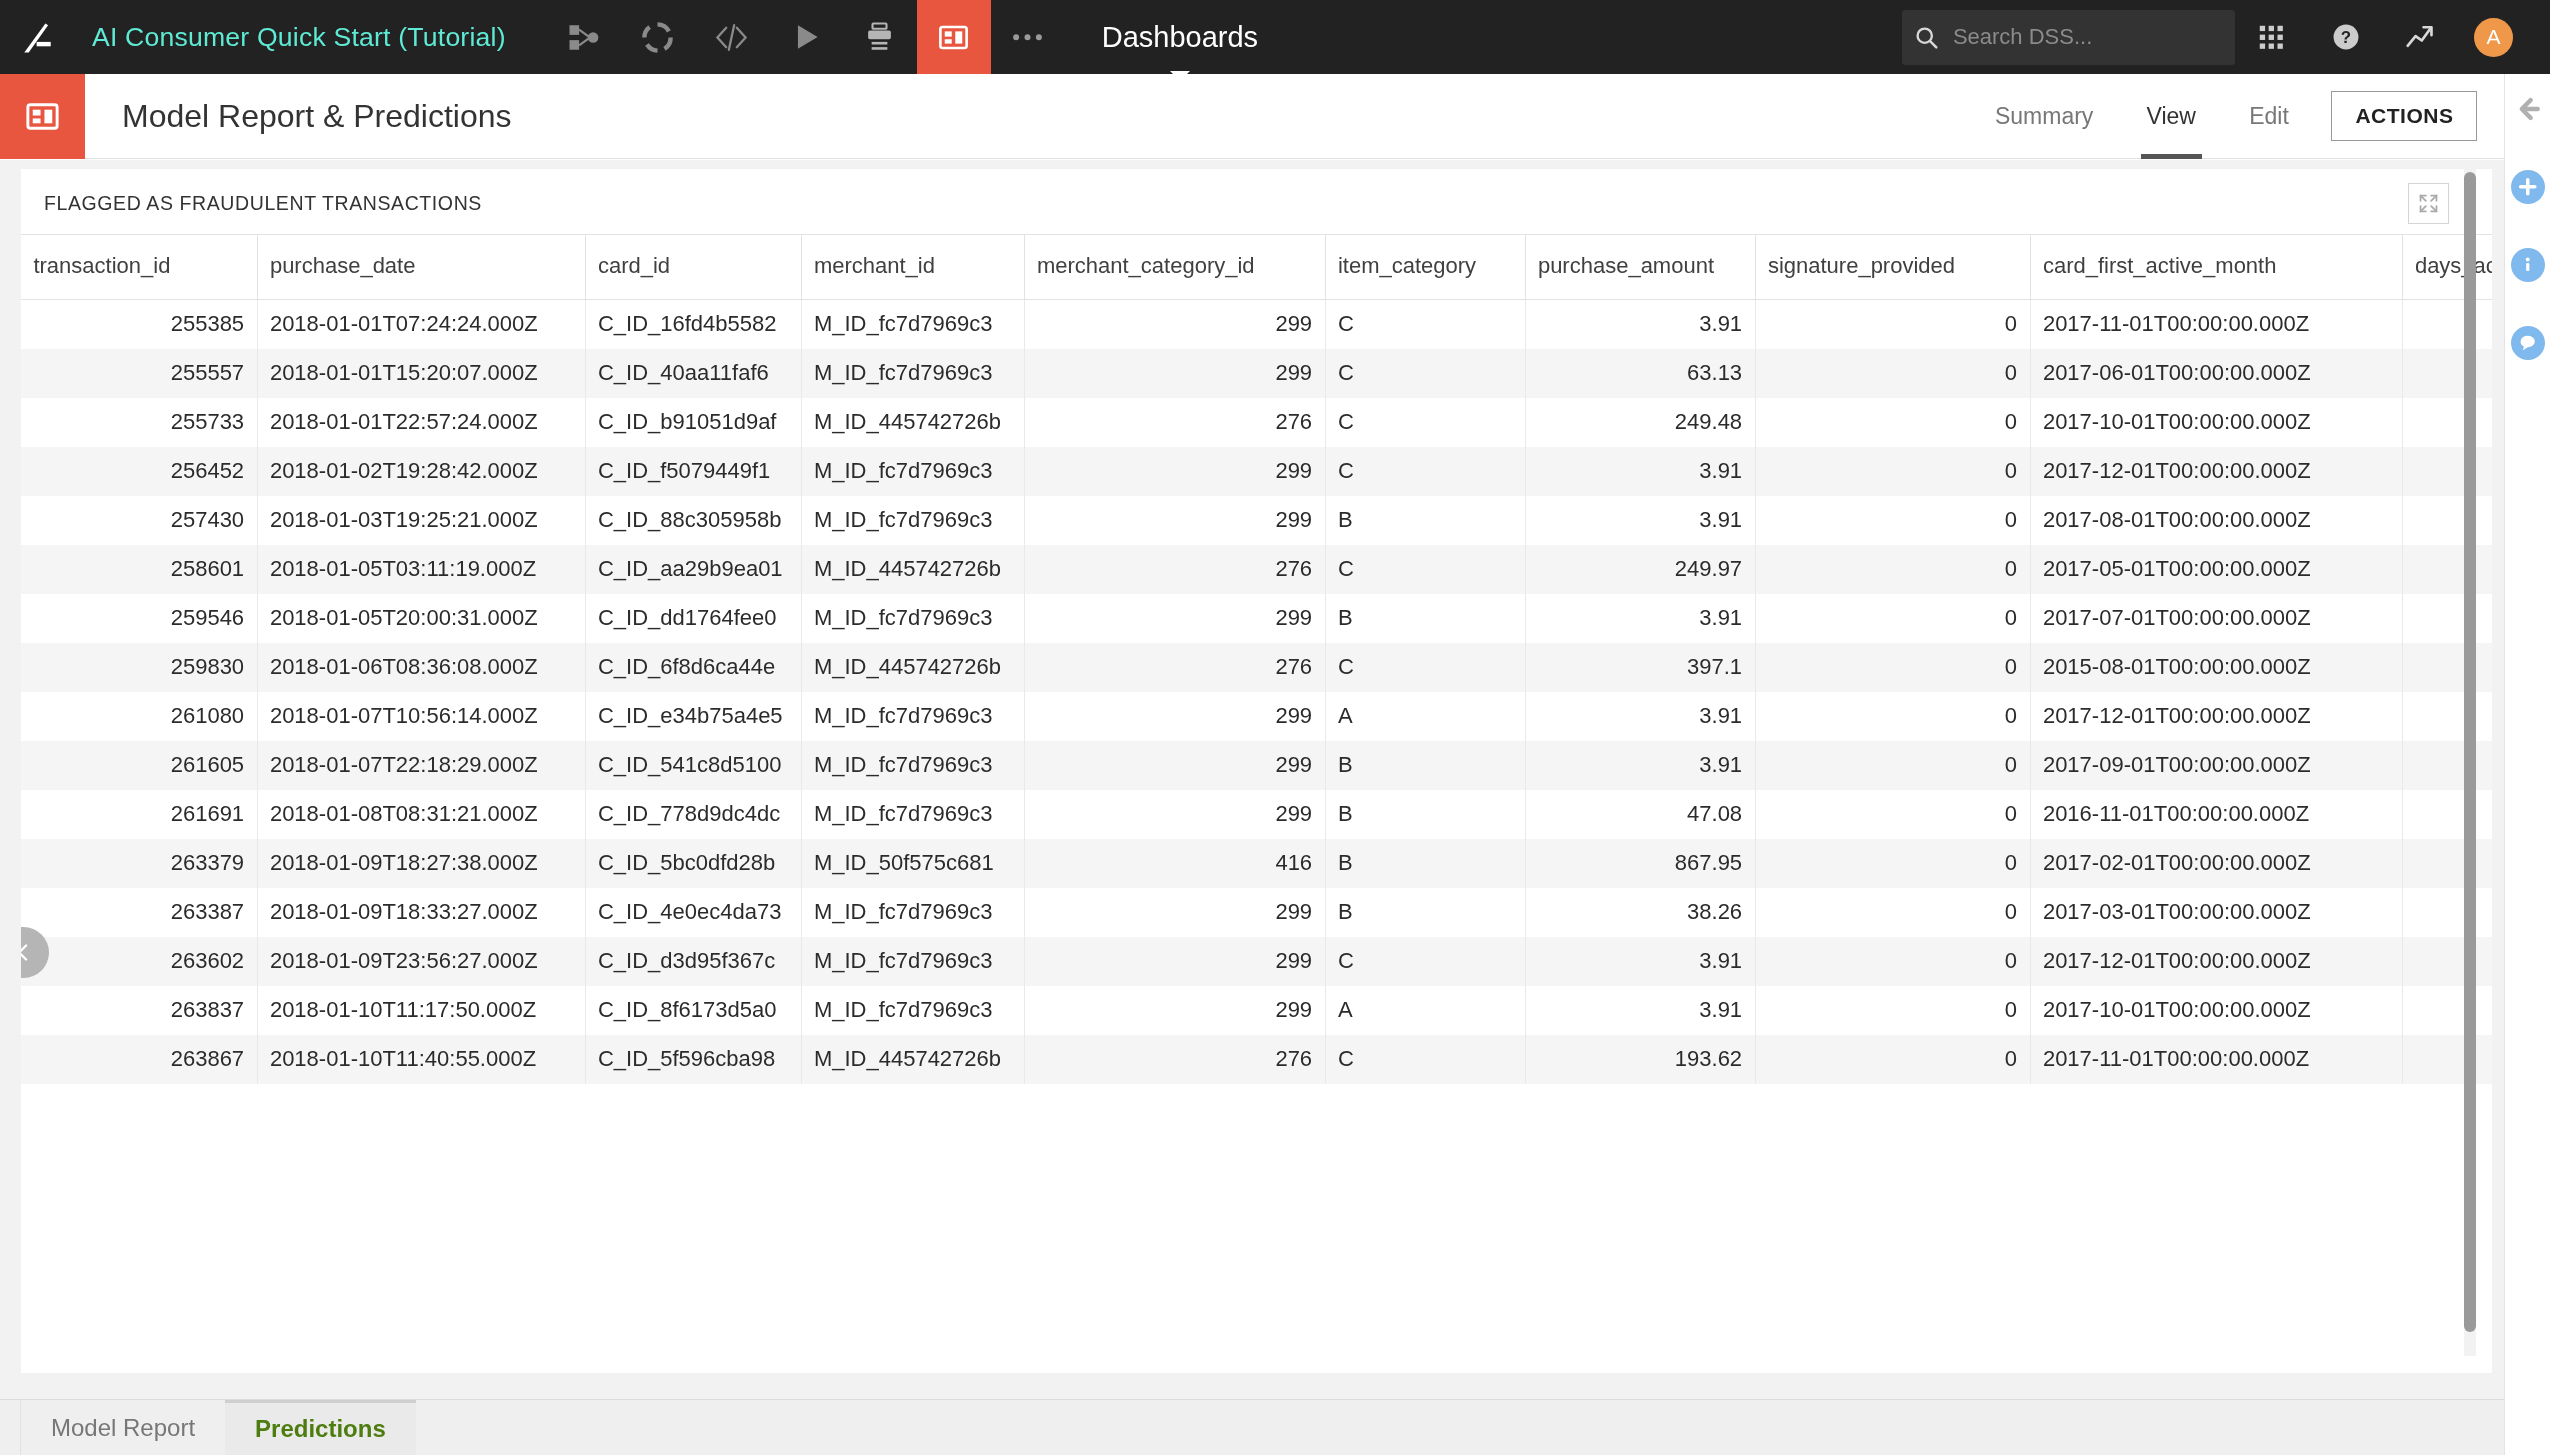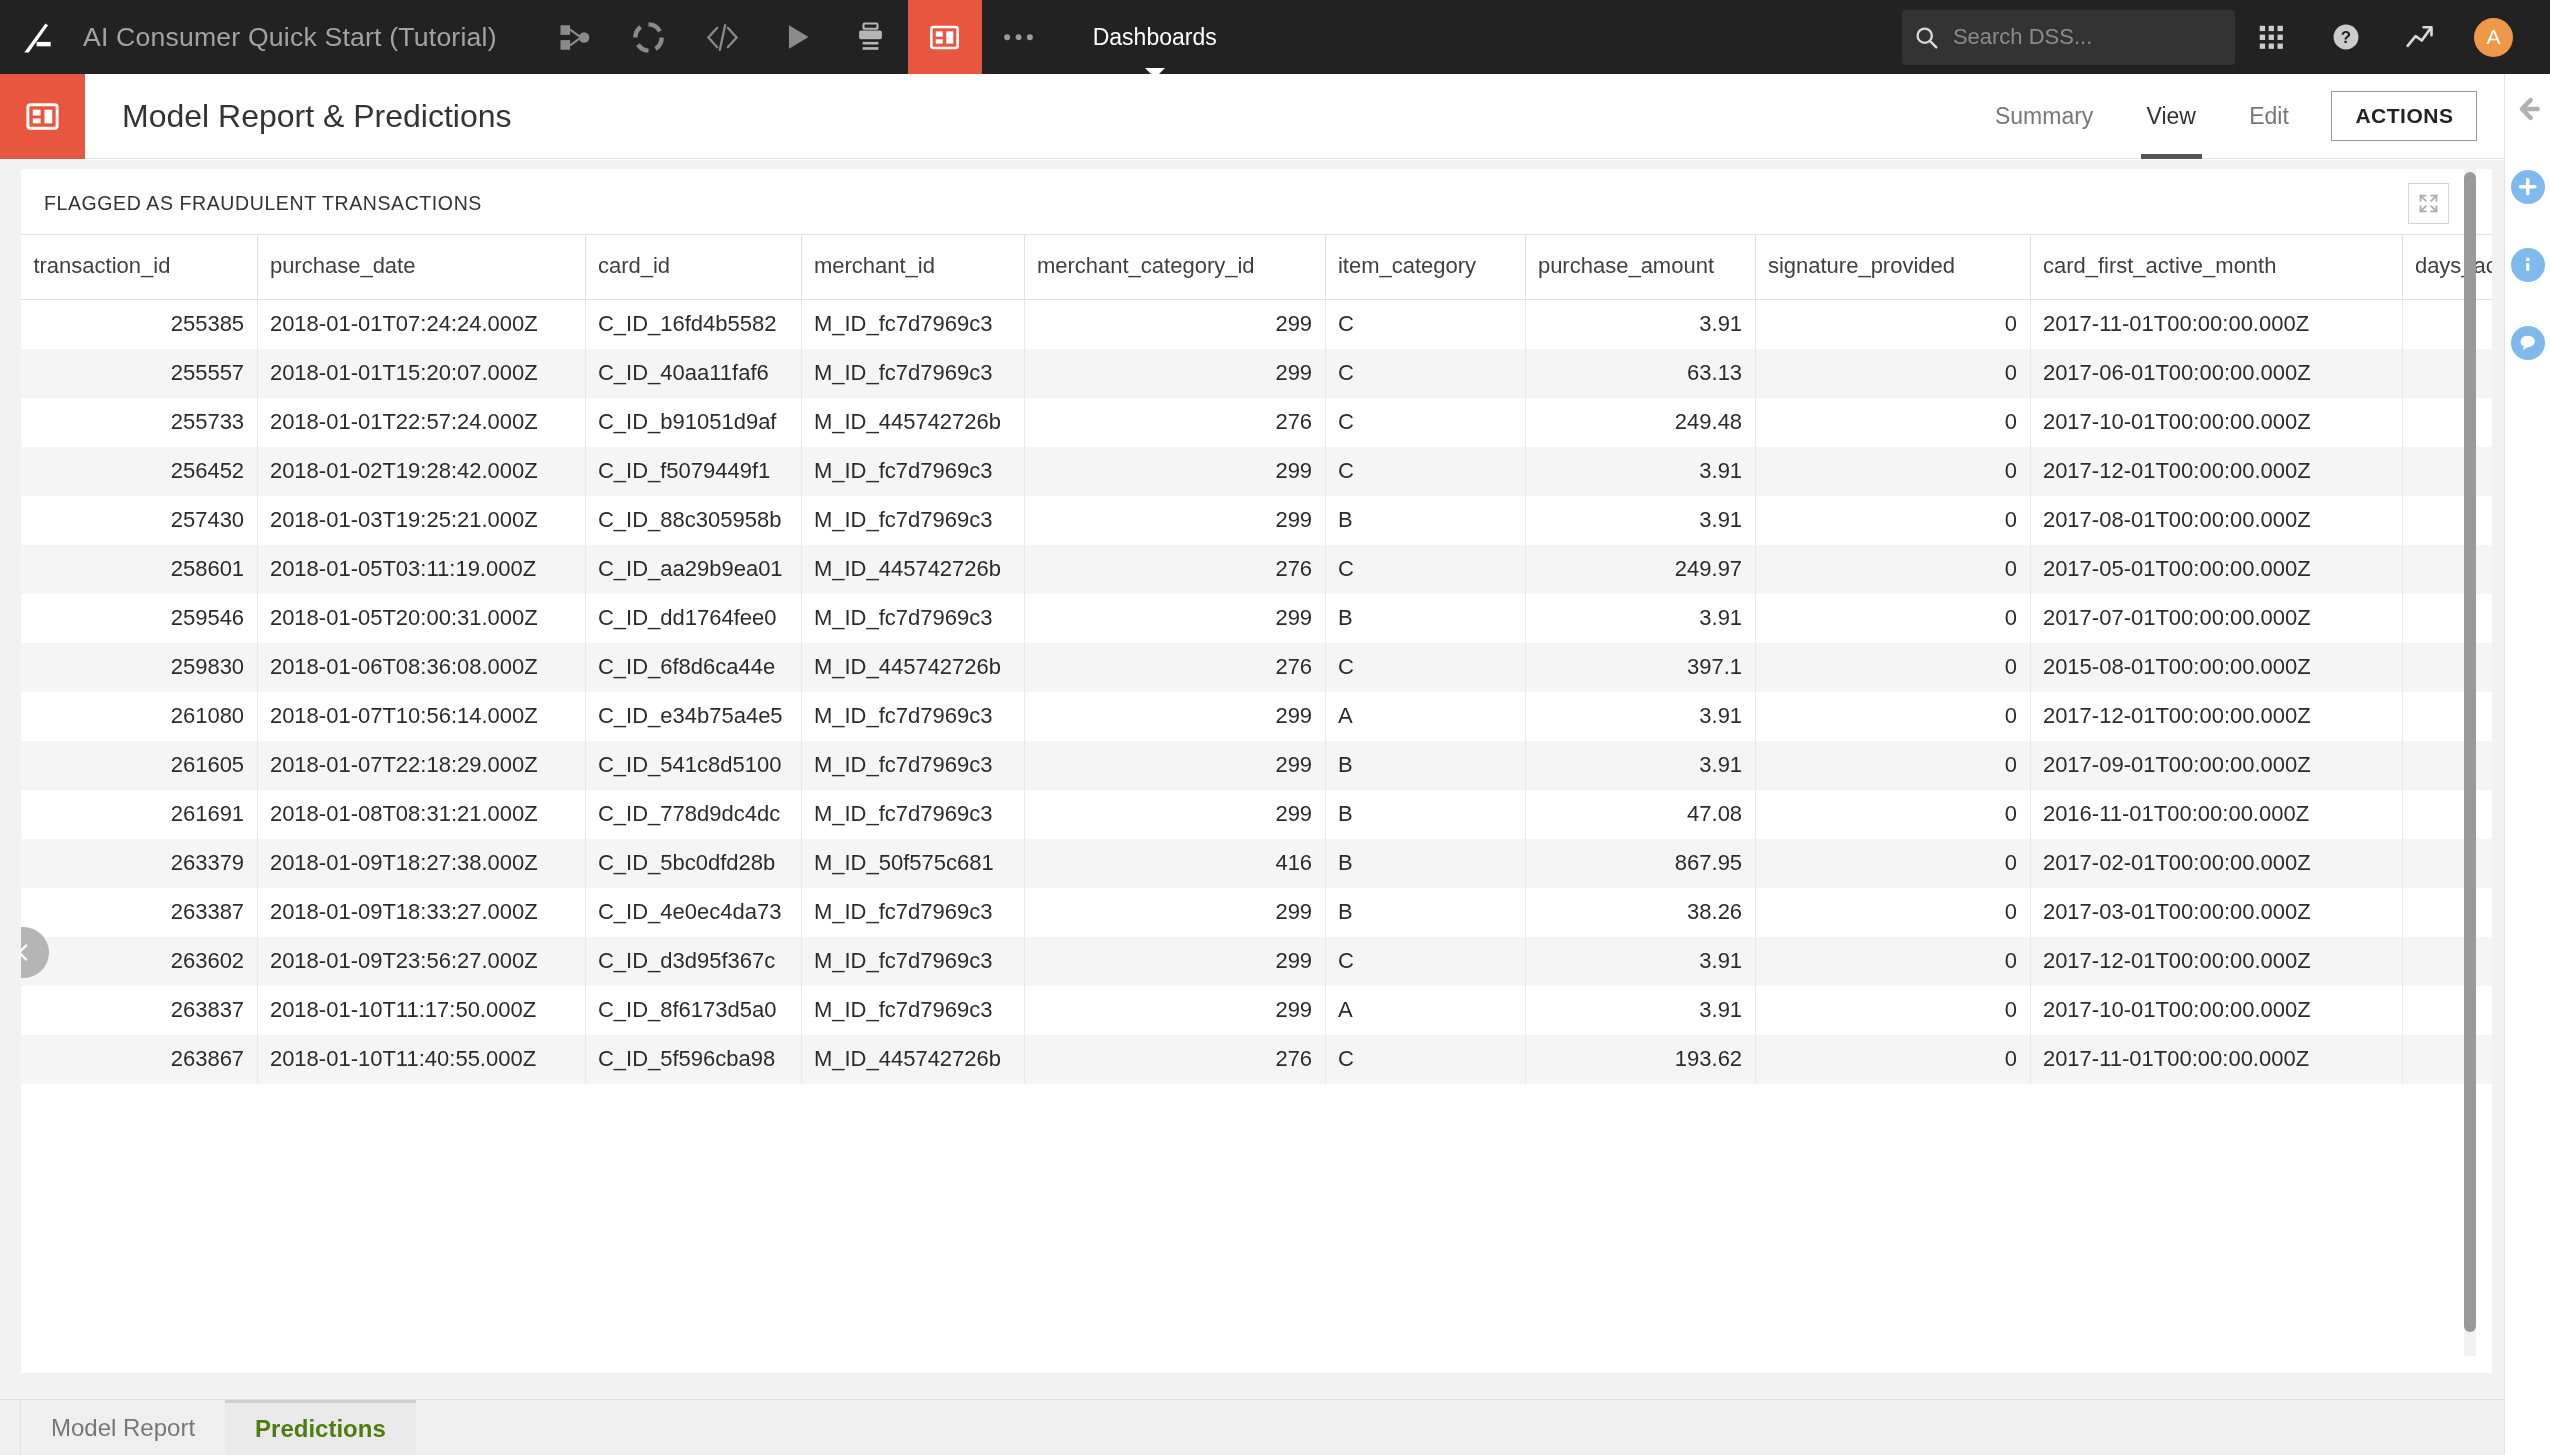--- a/index.html
+++ b/index.html
@@ -15,32 +15,32 @@
     position: absolute; top: 0; left: 0;
     width: 2550px; height: 74px;
     background: #222222;
     display: flex; align-items: center;
   }
   .logo-box {
     width: 74px; height: 74px;
     display: flex; align-items: center; justify-content: center;
   }
   .project-title {
-    color: #a3a3a3; font-size: 26.6px; font-weight: 400;
-    white-space: nowrap; margin-left: 9px; letter-spacing: 0.2px; text-align: right;
+    color: #5eead4; font-size: 26.6px; font-weight: 400;
+    white-space: nowrap; margin-left: 18px; letter-spacing: 0.2px; text-align: right;
   }
   .tb-icons { display: flex; align-items: center; margin-left: 41px; height: 74px; }
   .tb-icon {
     width: 74px; height: 74px;
     display: flex; align-items: center; justify-content: center;
     cursor: pointer;
   }
   .tb-icon.active { background: #e8563f; }
   .nav-word {
-    color: #ffffff; font-size: 23px; margin-left: 37px;
+    color: #ffffff; font-size: 29px; margin-left: 37px;
     position: relative; white-space: nowrap;
   }
   .nav-caret {
     position: absolute; left: 50%; transform: translateX(-50%);
     bottom: -27.5px; width: 0; height: 0;
     border-left: 10.6px solid transparent;
     border-right: 10.6px solid transparent;
     border-top: 10.6px solid #ffffff;
   }
   .topbar-right {

